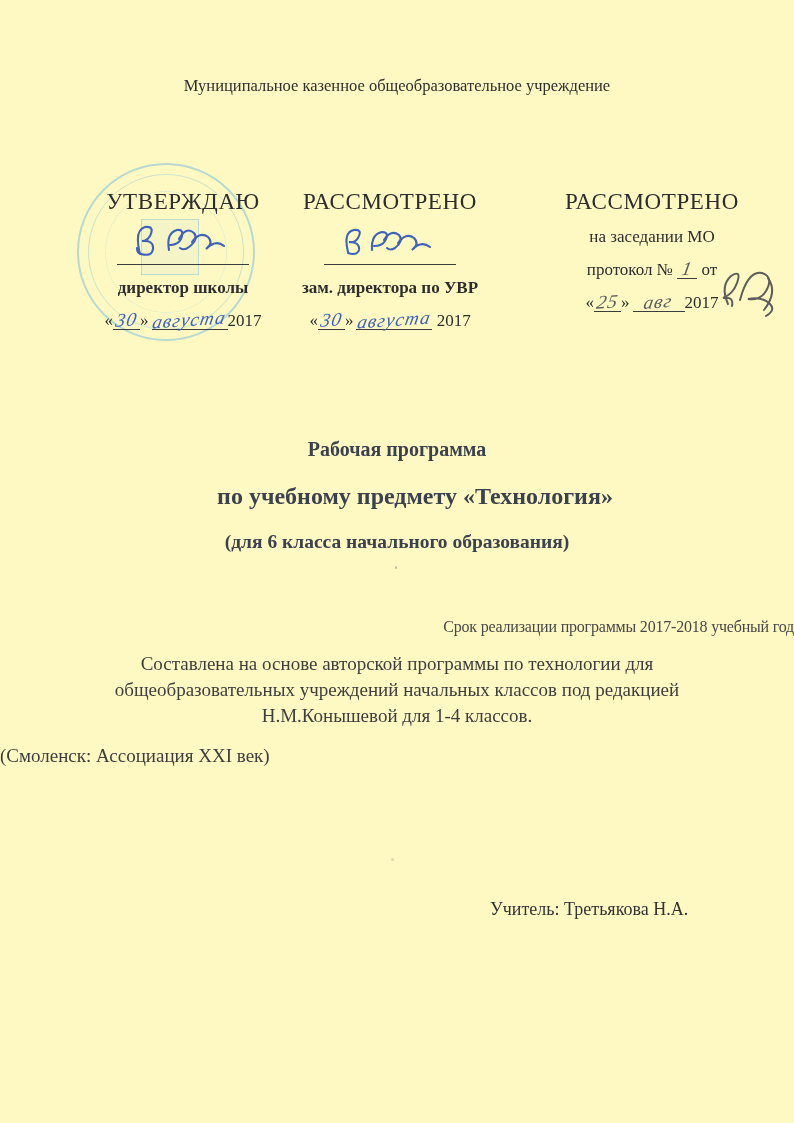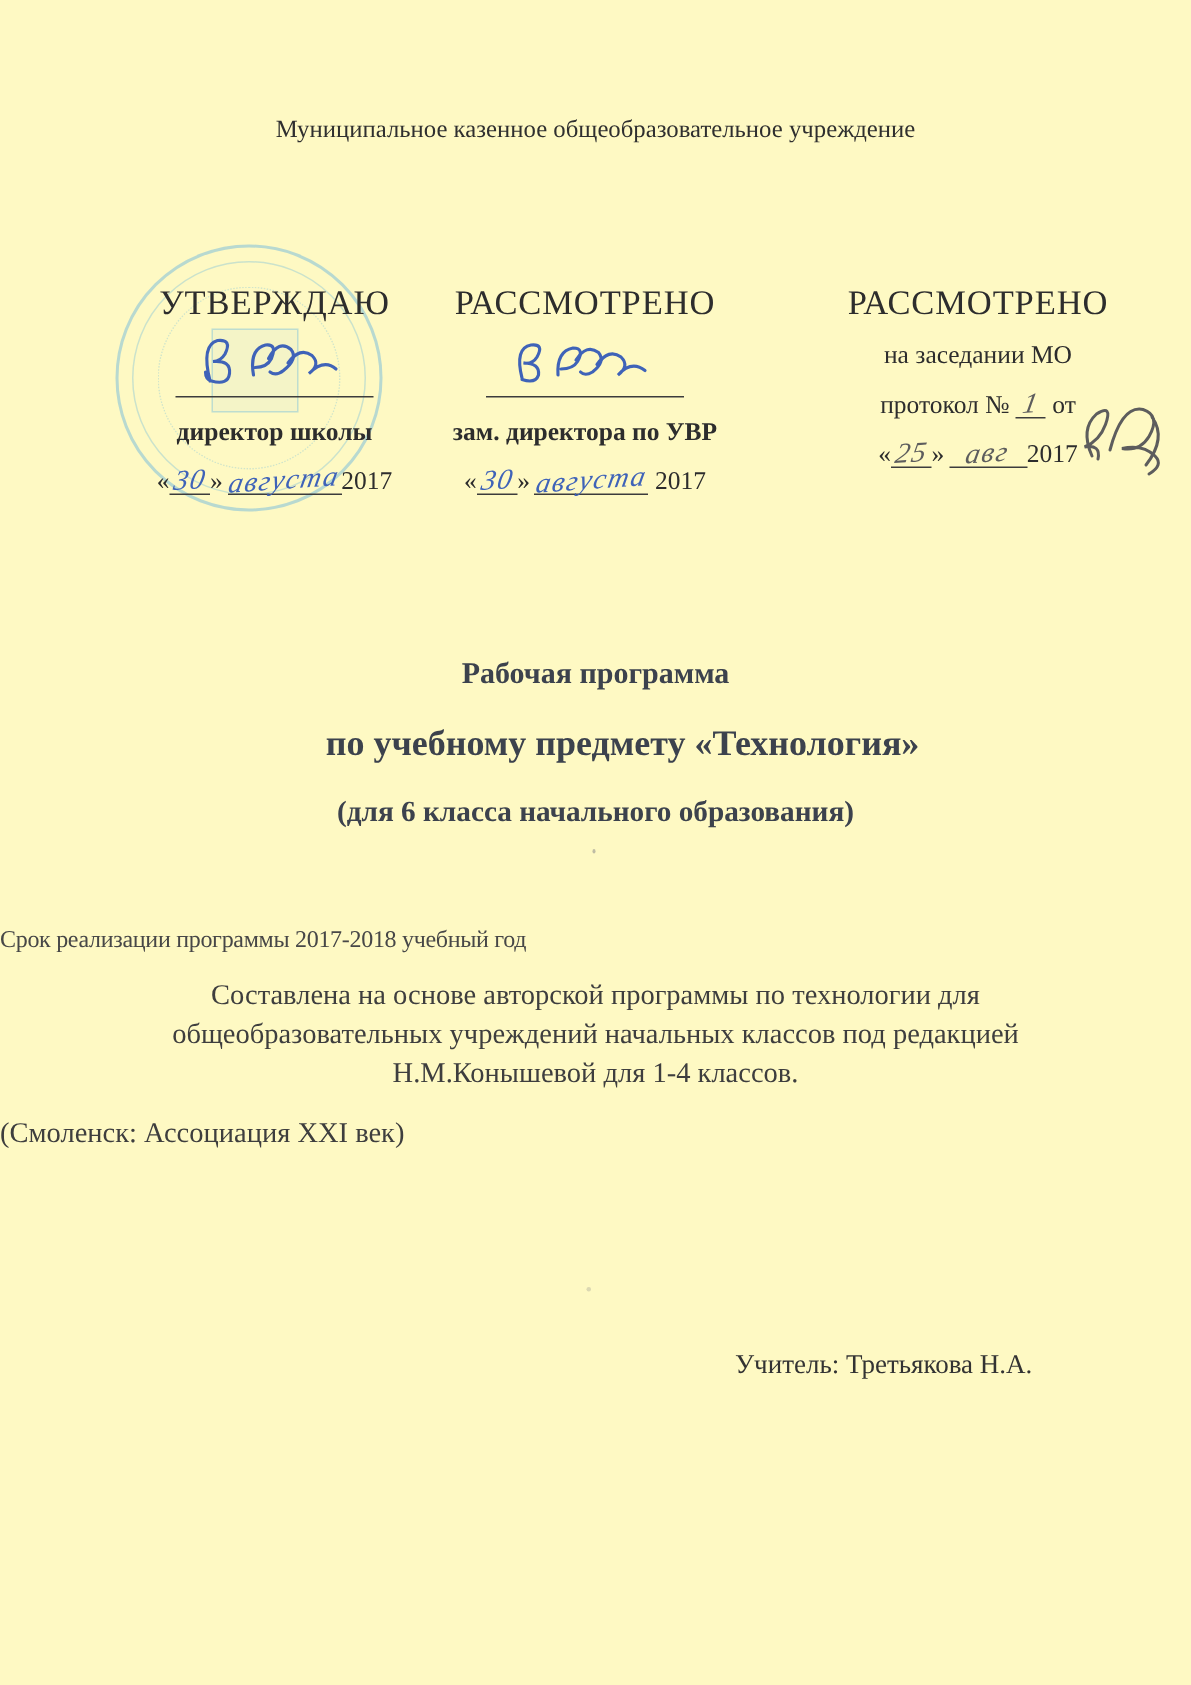--- a/index.html
+++ b/index.html
@@ -83,21 +83,21 @@
     position:absolute; top:438px; left:0; right:0;
     text-align:center; color:#3c424d; font-weight:bold;
   }
   .title-l1 { font-size:20px; }
   .title-l2 { font-size:24px; margin-top:22px;padding-left:36px; }
   .title-l3 { font-size:19.5px; margin-top:21px; }
 
   
   .term {
     position:absolute; top:618px; left:0; right:0;
-    text-align:left; font-size:16px; color:#474747; letter-spacing:-0.2px;
+    text-align:right; font-size:16px; color:#474747; letter-spacing:-0.2px;
   }
   .basis {
     position:absolute; top:651px; left:57px; width:680px;
     text-align:center; font-size:19px; line-height:26px; color:#3e3e3e;
   }
   .publisher {
     position:absolute; top:745px; left:0; right:0;
     text-align:left; font-size:19px; color:#3e3e3e;
   }
 

